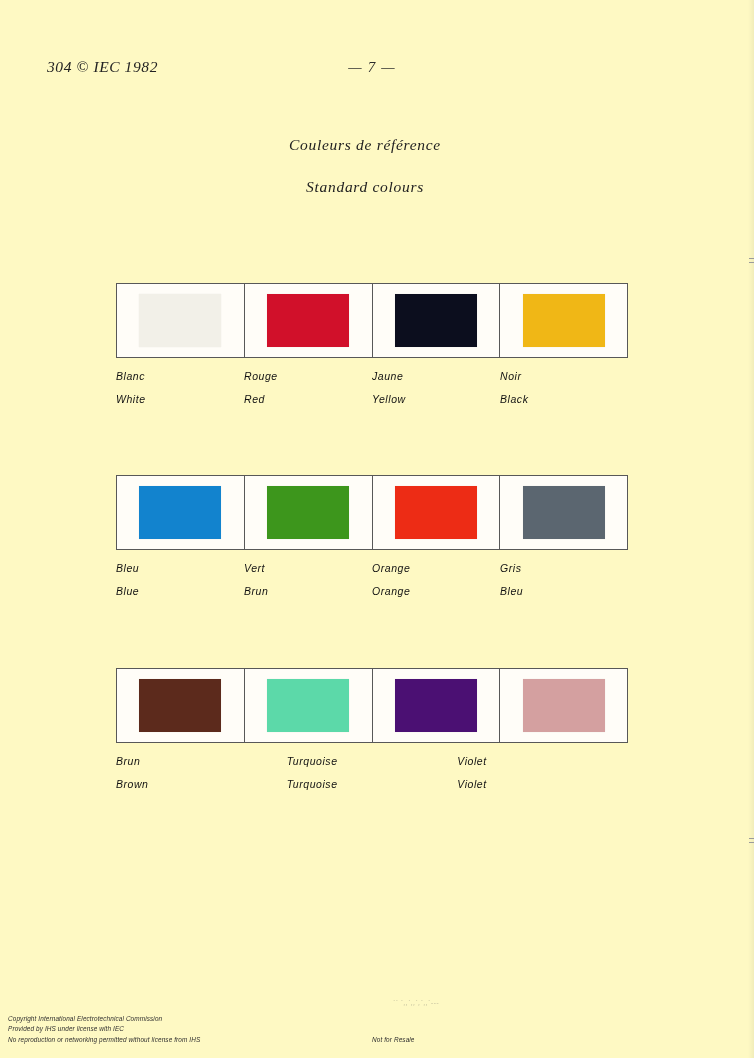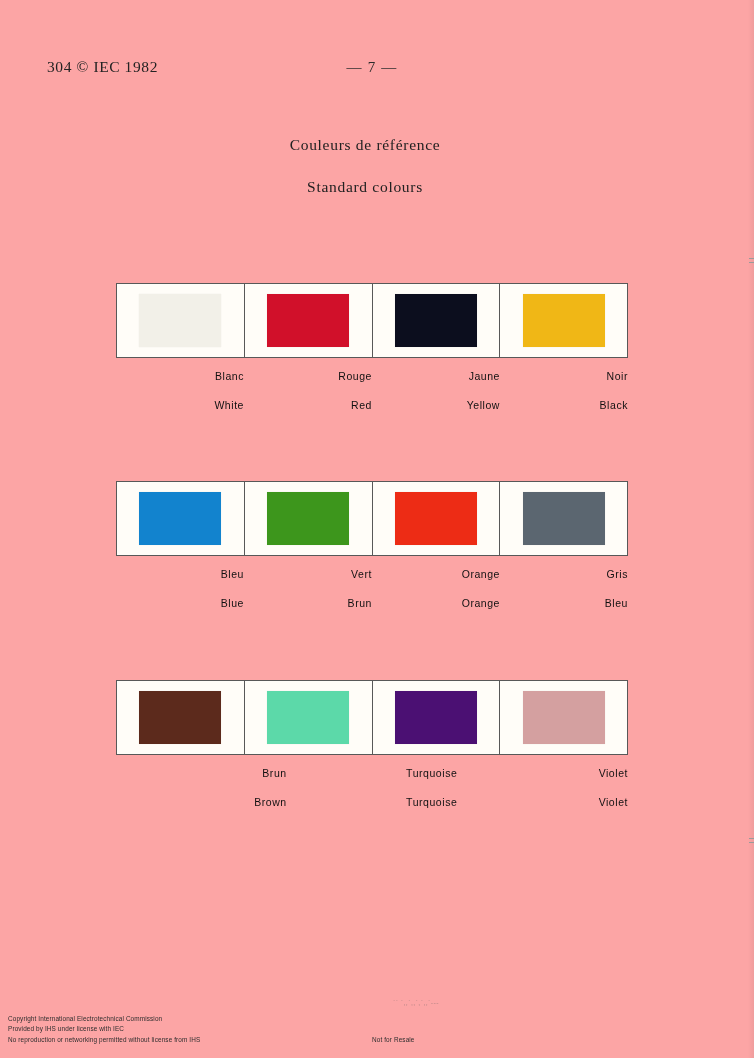--- a/index.html
+++ b/index.html
@@ -13,21 +13,22 @@
     position: relative;
     font-family: "Liberation Sans", sans-serif;
     color: #1a1a1a;
     overflow: hidden;
   }
 
   
   .page {
     position: absolute;
     inset: 0;
-    background: #fca5a5;
+    background: #fef9c3;
+    font-style: italic;
   }
 
   
   .scan-edge-right {
     position: absolute;
     top: 0;
     right: 0;
     width: 6px;
     height: 100%;
     background: linear-gradient(to right, rgba(0,0,0,0.00), rgba(0,0,0,0.05));
@@ -141,31 +142,31 @@
     height: 53px;
     box-shadow: 0 0 1px rgba(0,0,0,0.10);
   }
 
   .label-row {
     display: flex;
     margin-top: 12px;
   }
   .label-cell {
     flex: 1 1 0;
-    text-align: right;
+    text-align: left;
     line-height: 1.25;
   }
   .label-fr, .label-en {
     font-family: "Liberation Sans", sans-serif;
     font-size: 10.5px;
     letter-spacing: 0.55px;
     color: #111111;
     display: block;
   }
-  .label-en { margin-top: 16px; }
+  .label-en { margin-top: 10px; }
 
   
   .watermark {
     position: absolute;
     top: 999px;
     left: 0;
     right: 0;
     text-align: center;
     font-family: "Liberation Sans", sans-serif;
     font-size: 7px;

